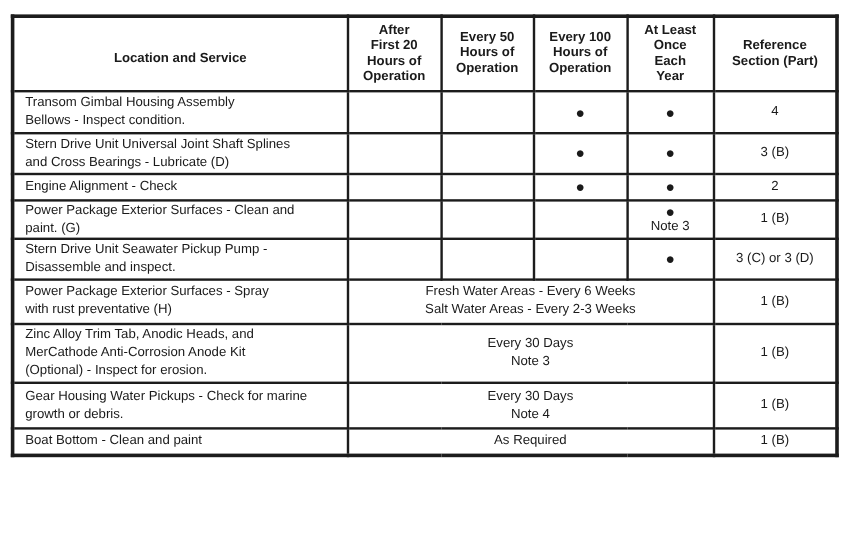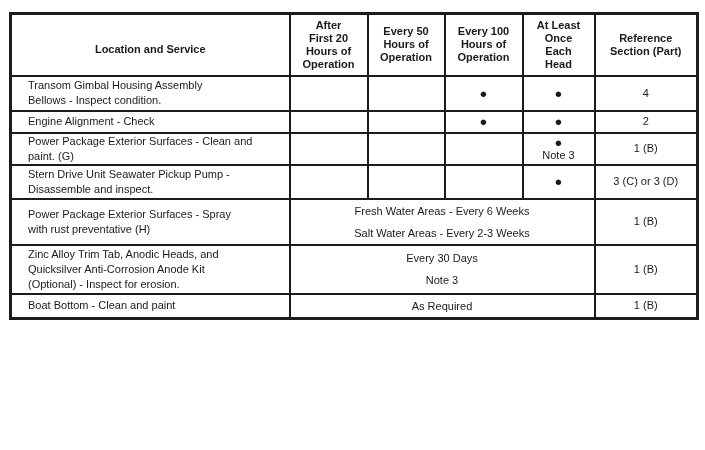--- a/index.html
+++ b/index.html
@@ -22,30 +22,30 @@
   th{
     font-size:11px;font-weight:bold;line-height:13px;
     white-space:pre-line;text-align:center;vertical-align:middle;
     padding:2px 2px;
   }
   th.loc{padding-top:12px;}
   td{
     font-size:11px;vertical-align:middle;padding:0 2px;
   }
   td.svc{
-    text-align:left;padding-left:16px;padding-right:4px;
+    text-align:left;padding-left:9px;padding-right:4px;
     white-space:pre-line;line-height:15px;
   }
   td.mark{
     text-align:center;font-size:13px;line-height:13px;
   }
   .dotmark{display:block;font-size:13px;line-height:13px;}
   .note{display:block;font-size:11px;line-height:12px;}
   td.sched{
-    text-align:center;white-space:pre-line;line-height:22px;
+    text-align:center;white-space:pre-line;line-height:15px;
   }
   td.ref{text-align:center;line-height:13px;}
   
   tr.rh62{height:62px;}
   tr.rh35{height:35px;}
   tr.rh34{height:34px;}
   tr.rh22{height:22px;}
   tr.rh33{height:29px;}
   tr.rh37{height:37px;margin-left:7px;}
   tr.rh49{height:49px;}
@@ -74,37 +74,49 @@
 Operation</th>
         <th>Every 50
 Hours of
 Operation</th>
         <th>Every 100
 Hours of
 Operation</th>
         <th>At Least
 Once
 Each
-Head</th>
+Year</th>
         <th>Reference
 Section (Part)</th>
       </tr>
     </thead>
     <tbody>
       <tr class="rh35">
         <td class="svc">Transom Gimbal Housing Assembly
 Bellows - Inspect condition.</td>
         <td class="mark"></td>
         <td class="mark"></td>
         <td class="mark">●</td>
         <td class="mark">
           <span class="dotmark">●</span>
             <span class="note"></span>
         </td>
         <td class="ref">4</td>
+      </tr>
+      <tr class="rh34">
+        <td class="svc">Stern Drive Unit Universal Joint Shaft Splines
+and Cross Bearings - Lubricate (D)</td>
+        <td class="mark"></td>
+        <td class="mark"></td>
+        <td class="mark">●</td>
+        <td class="mark">
+          <span class="dotmark">●</span>
+            <span class="note"></span>
+        </td>
+        <td class="ref">3 (B)</td>
       </tr>
       <tr class="rh22">
         <td class="svc">Engine Alignment - Check</td>
         <td class="mark"></td>
         <td class="mark"></td>
         <td class="mark">●</td>
         <td class="mark">
           <span class="dotmark">●</span>
             <span class="note"></span>
         </td>
@@ -136,24 +148,31 @@
       </tr>
       <tr class="rh37">
         <td class="svc">Power Package Exterior Surfaces - Spray
 with rust preventative (H)</td>
         <td class="sched" colspan="4">Fresh Water Areas - Every 6 Weeks
 Salt Water Areas - Every 2-3 Weeks</td>
         <td class="ref">1 (B)</td>
       </tr>
       <tr class="rh49">
         <td class="svc">Zinc Alloy Trim Tab, Anodic Heads, and
-Quicksilver Anti-Corrosion Anode Kit
+MerCathode Anti-Corrosion Anode Kit
 (Optional) - Inspect for erosion.</td>
         <td class="sched" colspan="4">Every 30 Days
 Note 3</td>
+        <td class="ref">1 (B)</td>
+      </tr>
+      <tr class="rh38">
+        <td class="svc">Gear Housing Water Pickups - Check for marine
+growth or debris.</td>
+        <td class="sched" colspan="4">Every 30 Days
+Note 4</td>
         <td class="ref">1 (B)</td>
       </tr>
       <tr class="rh19">
         <td class="svc">Boat Bottom - Clean and paint</td>
         <td class="sched" colspan="4">As Required</td>
         <td class="ref">1 (B)</td>
       </tr>
     </tbody>
   </table>
 </div>

